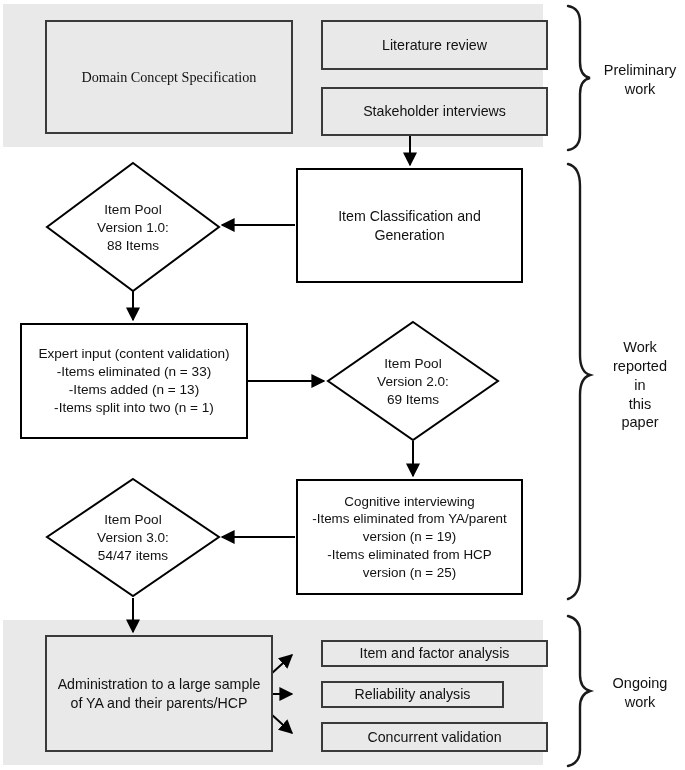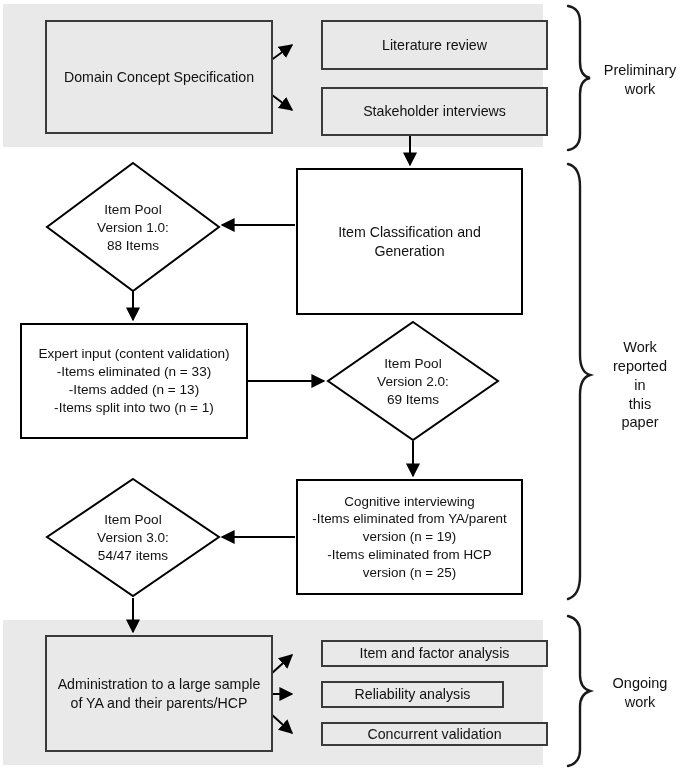--- a/index.html
+++ b/index.html
@@ -107,33 +107,33 @@
 
     <polygon points="133,163 219,227 133,291 47,227" fill="#ffffff" stroke="#000000" stroke-width="2"></polygon>
     <polygon points="413,322 498,381 413,440 328,381" fill="#ffffff" stroke="#000000" stroke-width="2"></polygon>
     <polygon points="133,479 219,537 133,596 47,537" fill="#ffffff" stroke="#000000" stroke-width="2"></polygon>
 
     <path fill="none" stroke="#1a1a1a" stroke-width="2.4" stroke-linecap="round" d="M 568 6 Q 580 8 580 22 L 580 62 Q 580 76 590 78 Q 580 80 580 94 L 580 134 Q 580 148 568 150"></path>
     <path fill="none" stroke="#1a1a1a" stroke-width="2.4" stroke-linecap="round" d="M 568 164 Q 580 167 580 186 L 580 355 Q 580 372 590 375 Q 580 378 580 395 L 580 576 Q 580 595 568 599"></path>
     <path fill="none" stroke="#1a1a1a" stroke-width="2.4" stroke-linecap="round" d="M 568 616 Q 580 619 580 632 L 580 675 Q 580 688 590 691 Q 580 694 580 707 L 580 750 Q 580 763 568 766"></path>
   </svg>
 
-  <div class="node boxnode onband t14" style="left:20px; top:20px; width:228px; height:114px;">
+  <div class="node boxnode onband t14" style="left:20px; top:20px; width:248px; height:114px;font-family:Liberation Serif, serif;">
     <span>Domain Concept Specification</span>
   </div>
 
   <div class="node boxnode onband t14" style="left:296px; top:20px; width:227px; height:50px;">
     <span>Literature review</span>
   </div>
 
   <div class="node boxnode onband t14" style="left:296px; top:87px; width:227px; height:49px;">
     <span>Stakeholder interviews</span>
   </div>
 
-  <div class="node boxnode plain t14" style="left:296px; top:168px; width:227px; height:147px;">
+  <div class="node boxnode plain t14" style="left:296px; top:168px; width:227px; height:115px;">
     <span style="max-width:180px;">Item Classification and Generation</span>
   </div>
 
   <div class="diamond-label t135" style="left:63px; top:197px; width:140px; height:62px; flex-direction:column;">
     <span>Item Pool</span>
     <span>Version 1.0:</span>
     <span>88 Items</span>
   </div>
 
   <div class="node boxnode plain t135" style="left:20px; top:323px; width:228px; height:116px; flex-direction:column;">
@@ -169,21 +169,21 @@
   </div>
 
   <div class="node boxnode onband t14" style="left:296px; top:640px; width:227px; height:27px;">
     <span>Item and factor analysis</span>
   </div>
 
   <div class="node boxnode onband t14" style="left:296px; top:681px; width:183px; height:27px;">
     <span>Reliability analysis</span>
   </div>
 
-  <div class="node boxnode onband t14" style="left:296px; top:722px; width:227px; height:24px;align-items:center;">
+  <div class="node boxnode onband t14" style="left:296px; top:722px; width:227px; height:30px;align-items:center;">
     <span>Concurrent validation</span>
   </div>
 
   <div class="brace-label" style="left:600px; top:61px; width:80px;">
     <div>Preliminary</div>
     <div>work</div>
   </div>
 
   <div class="brace-label" style="left:600px; top:338px; width:80px;">
     <div>Work</div>

